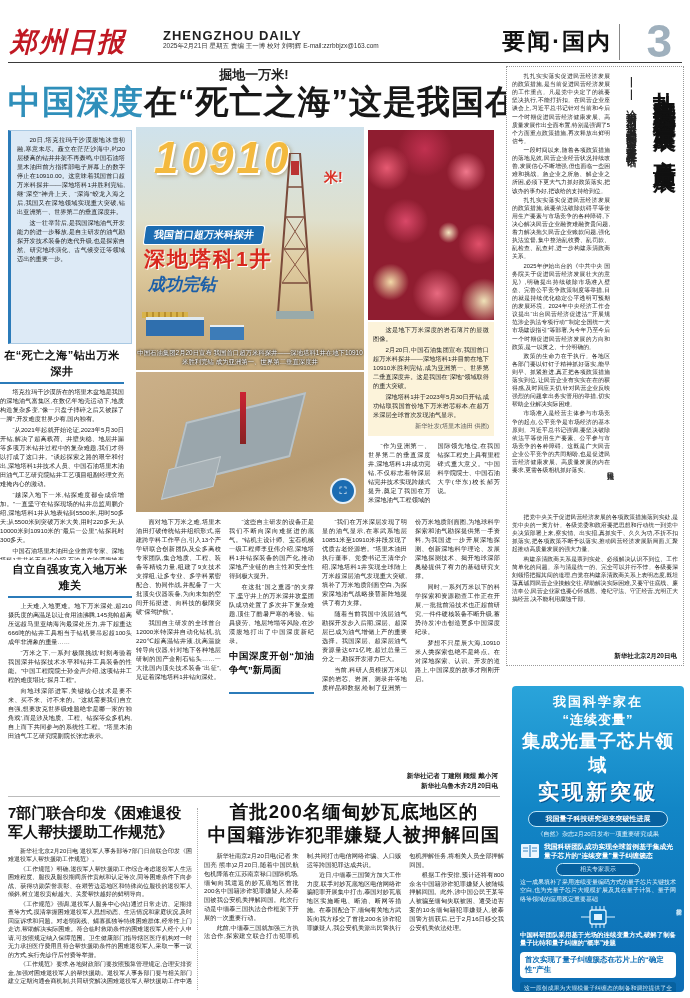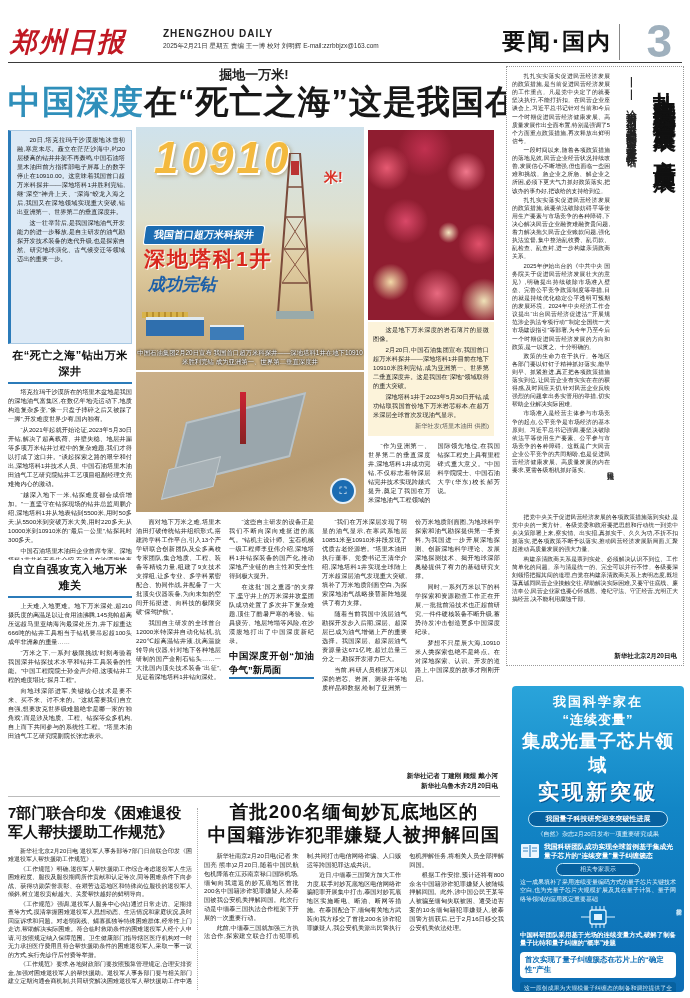--- a/index.html
+++ b/index.html
@@ -2,21 +2,21 @@
 <html><head>
 <meta charset="utf-8">
 <style>
   html,body{margin:0;padding:0;background:#e9e9e9;}
   .page{position:relative;width:690px;height:998px;background:#ffffff;margin:0 auto;
         font-family:"Liberation Sans","DejaVu Sans",sans-serif;color:#1c1c1c;overflow:hidden;}
   
   .hdr{position:absolute;left:8px;top:24px;width:674px;height:38px;border-bottom:1.5px solid #3a3a3a;}
   .masthead{position:absolute;left:2px;top:0;font-family:"DejaVu Serif",serif;font-style:italic;
             font-weight:bold;font-size:27px;color:#c01823;letter-spacing:2px;}
-  .mast-en{position:absolute;left:155px;top:4px;font-size:10px;font-weight:bold;letter-spacing:1px;color:#222;}
+  .mast-en{position:absolute;left:155px;top:4px;font-size:13px;font-weight:bold;letter-spacing:1px;color:#222;}
   .dateline{position:absolute;left:155px;top:18px;font-size:6.5px;color:#333;white-space:nowrap;}
   .section-label{position:absolute;right:70px;top:2px;font-size:23px;font-weight:bold;color:#111;letter-spacing:2px;}
   .hdr-div{position:absolute;right:62px;top:0;height:36px;width:1px;background:#888;}
   .pagenum{position:absolute;right:10px;top:-10px;font-size:46px;color:#9fb0bd;font-weight:bold;}
   
   .kicker{position:absolute;left:8px;top:66px;width:492px;text-align:center;font-size:13px;font-weight:bold;color:#222;}
   .bigtitle{position:absolute;left:8px;top:80px;width:492px;text-align:center;font-size:33px;
             font-weight:bold;letter-spacing:1px;color:#181818;white-space:nowrap;}
   .bigtitle .hl{color:#2f8fba;}
   
@@ -56,29 +56,29 @@
           radial-gradient(circle at 64% 54%,#f4e6c0 0,rgba(244,230,192,0) 8%),
           radial-gradient(circle at 88% 60%,#e0506a 0,rgba(224,80,106,0) 13%),
           radial-gradient(circle at 18% 80%,#f2d9a8 0,rgba(242,217,168,0) 10%),
           radial-gradient(circle at 55% 86%,#e86a80 0,rgba(232,106,128,0) 14%),
           radial-gradient(circle at 92% 90%,#efe2b8 0,rgba(239,226,184,0) 11%);}
   .rockcap{position:absolute;left:368px;top:322px;width:126px;height:114px;background:#fcf3da;
            padding:4px 5px;box-sizing:border-box;font-size:6.2px;line-height:1.42;text-align:justify;overflow:hidden;}
   .rockcredit{text-align:right;color:#555;text-indent:0 !important;}
   
   .body{font-size:6.2px;line-height:1.45;text-align:justify;color:#222;overflow:hidden;}
-  .sec1{position:absolute;left:8px;top:348px;width:124px;height:212px;}
+  .sec1{position:absolute;left:0;top:348px;width:124px;height:212px;}
   .sec2{position:absolute;left:8px;top:562px;width:124px;height:230px;}
   .subhead{font-weight:bold;font-size:11px;color:#111;text-align:center;letter-spacing:0.5px;
            border-bottom:2px solid #2b7bb9;padding-bottom:2px;margin:0 0 4px 0;}
   .upperright{position:absolute;left:368px;top:442px;width:132px;height:70px;column-count:2;column-gap:7px;}
   .midcols{position:absolute;left:136px;top:518px;width:364px;height:274px;}
   .midcols-inner{column-count:4;column-gap:8px;height:274px;}
   .col-subhead{font-weight:bold;font-size:9.5px;color:#111;border-bottom:2px solid #2b7bb9;
-               padding-bottom:1px;margin:3px 0 3px 0;break-inside:avoid;}
+               padding-bottom:16px;margin:3px 0 3px 0;break-inside:avoid;}
   .mid-byline{position:absolute;right:2px;bottom:0;text-align:right;font-weight:bold;font-size:6.6px;
               background:#fff;padding:2px 0 0 8px;line-height:1.6;}
   
   .editorial{position:absolute;left:506px;top:66px;width:178px;height:600px;border:1px dotted #999;
              box-sizing:border-box;background:#fff;}
   .ed-title{position:absolute;right:4px;top:6px;height:500px;writing-mode:vertical-rl;
             font-size:23px;font-weight:bold;color:#111;letter-spacing:3px;line-height:1.25;}
   .ed-sub{position:absolute;right:44px;top:10px;height:470px;writing-mode:vertical-rl;
           font-size:10.5px;font-weight:bold;color:#222;letter-spacing:2px;}
   .ed-byline{position:absolute;right:68px;top:400px;writing-mode:vertical-rl;font-size:7px;color:#333;}

